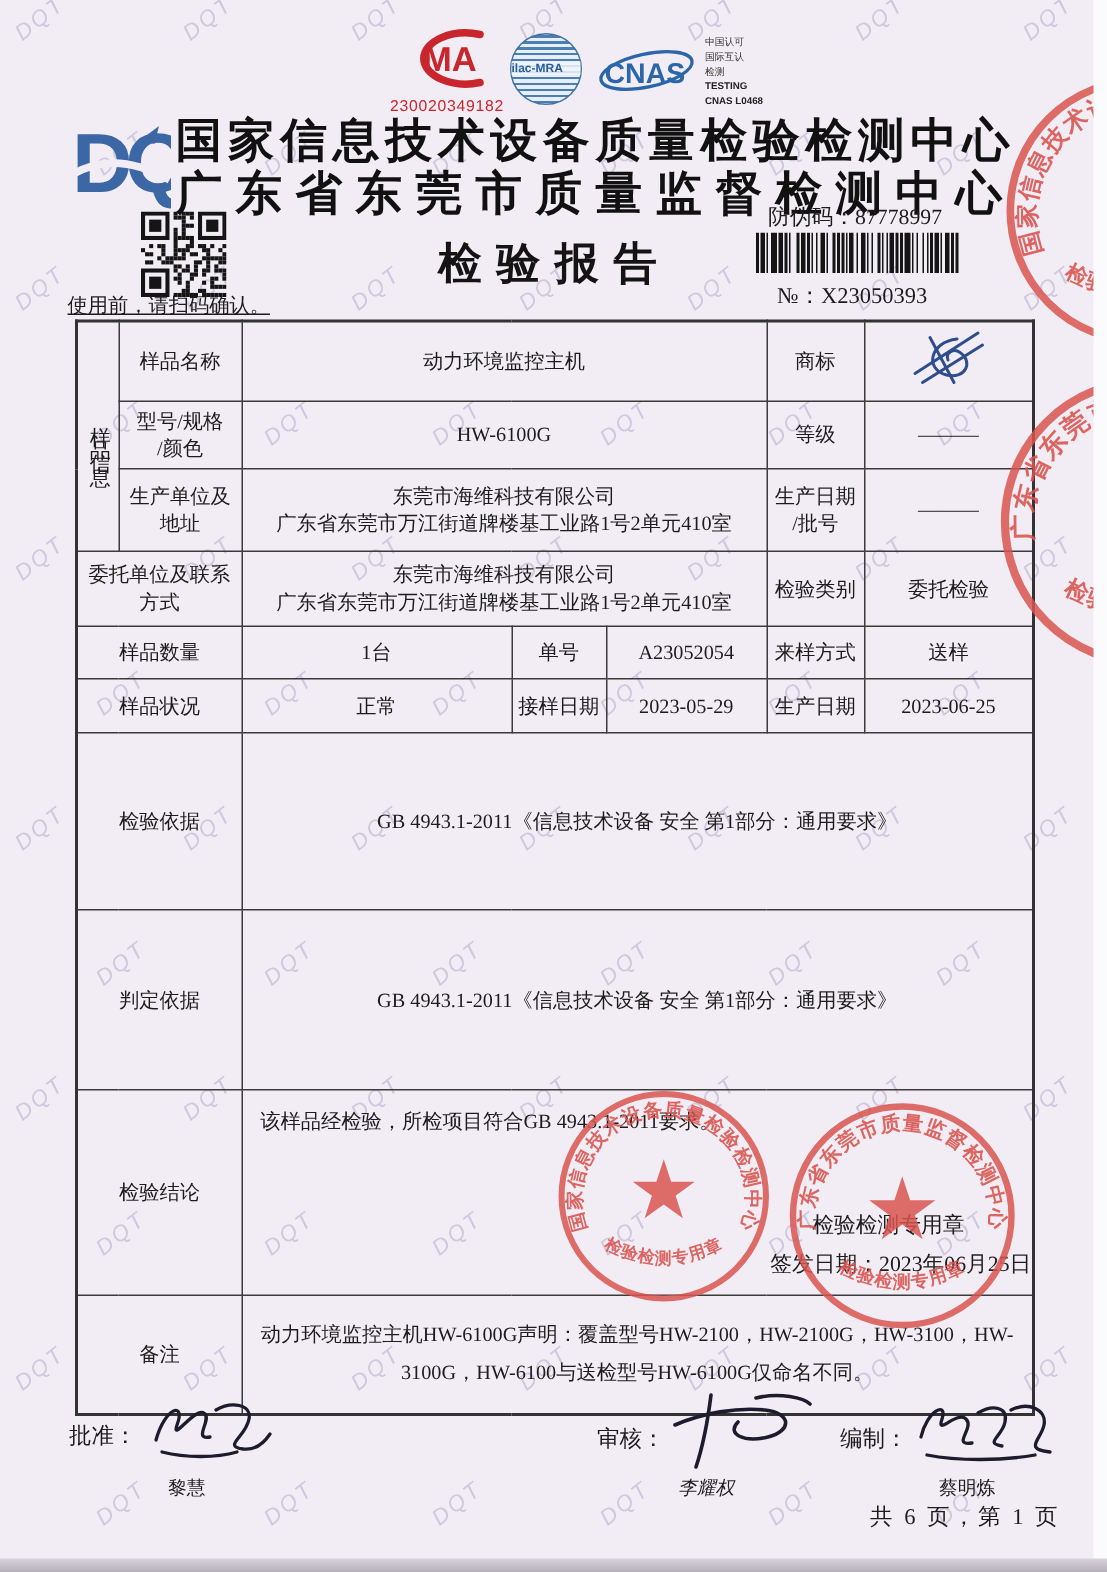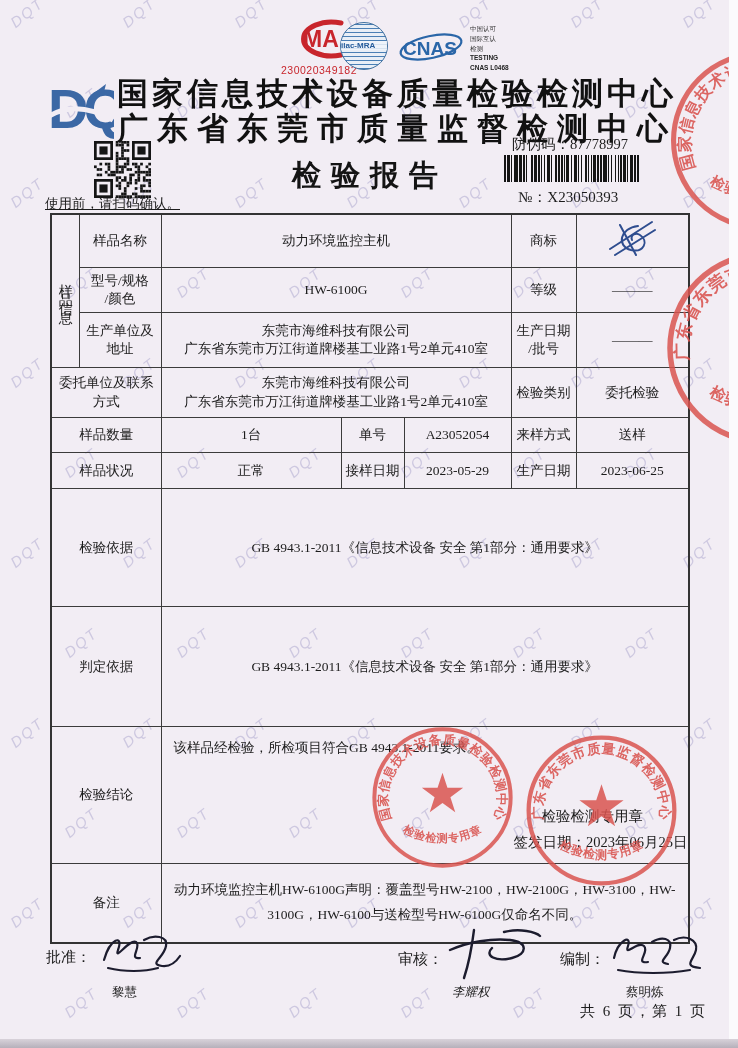--- a/index.html
+++ b/index.html
@@ -8,21 +8,21 @@
     position:relative; width:738px; height:1048px; overflow:hidden;
     background:#f2edf4;
     font-family:"Liberation Serif", serif; color:#1c1c1c;
   }
   
   #wm-layer { position:absolute; inset:0; z-index:1; pointer-events:none; }
   .wm { position:absolute; font:italic 15px "Liberation Sans",sans-serif;
         color:rgba(122,116,178,.30); transform:rotate(-38deg); letter-spacing:2px; }
   
   .hdr { position:absolute; inset:0; z-index:2; }
-  .cma { position:absolute; left:258px; top:16px; width:80px; text-align:center;margin-left:21px; }
+  .cma { position:absolute; left:258px; top:16px; width:80px; text-align:center; }
   .cma-num { font:10.5px "Liberation Sans",sans-serif; color:#c8252c; letter-spacing:.5px; margin-top:-2px; }
   .ilac { position:absolute; left:340px; top:22px; width:50px; height:50px; }
   .ilac-circle { width:48px; height:48px; border-radius:50%;
     background:repeating-linear-gradient(0deg,#4a7fb5 0 1.5px,#e8eef6 1.5px 4px);
     border:1px solid #41719f; }
   .ilac-label { position:absolute; left:1px; top:19px; width:46px; text-align:left;
     font:bold 8px "Liberation Sans",sans-serif; color:#255c9b;
     background:rgba(240,244,250,.85); }
   .cnas { position:absolute; left:398px; top:26px; }
   .cnas-side { position:absolute; left:470px; top:24px; font:6.5px "Liberation Sans",sans-serif; color:#333; line-height:1.5; }

